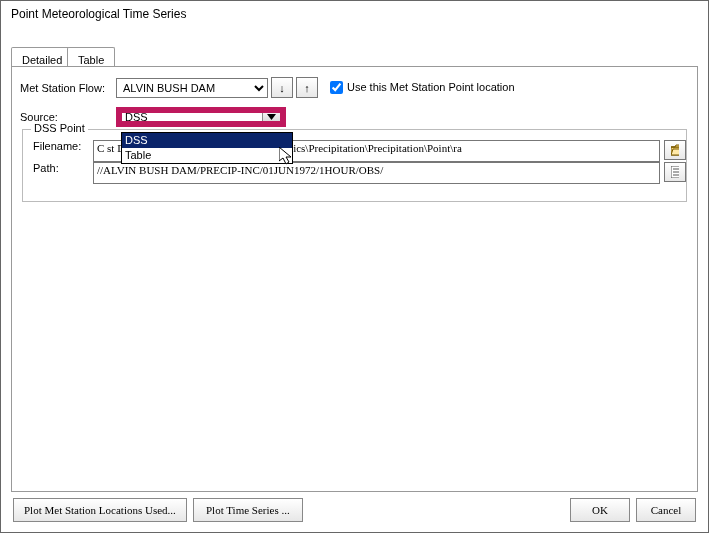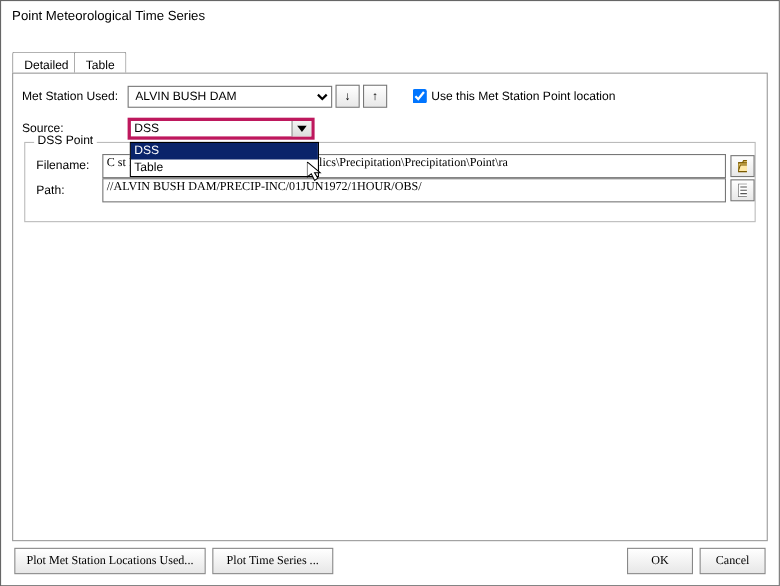--- a/index.html
+++ b/index.html
@@ -10,36 +10,36 @@
   .tab{position:absolute;top:0;height:20px;border:1px solid #999;border-bottom:none;background:#fff;padding:6px 10px 0 10px;font-size:11px;border-radius:2px 2px 0 0}
   .tab.t1{left:0}
   .tab.t2{left:56px}
   .tab-panel{border:1px solid #999;background:#fff;flex:1;position:relative;margin-top:-1px}
   .row{position:absolute;left:8px;right:8px;display:flex;align-items:center}
   .row.r1{top:10px}
   .row.r2{top:40px}
   .lbl{width:96px}
   .lbl.narrow{width:60px}
   select.win,input.win{font:11px Tahoma,Arial,sans-serif;height:20px;box-sizing:border-box;border:1px solid #777;background:#fff;padding:1px 2px}
-  .station-select{width:186px}
+  .station-select{width:152px}
   .arrow-btn{width:22px;height:21px;border:1px solid #777;background:linear-gradient(#fff,#e8e8e8);margin-left:3px;display:flex;align-items:center;justify-content:center;font-size:11px;font-weight:bold}
-  .chk{margin-left:23px;display:flex;align-items:center}
+  .chk{margin-left:12px;display:flex;}
   .chk input{margin:0 4px 0 0}
   
-  .combo{position:relative;width:170px;height:20px;border:3px solid #be185d;background:#fff;box-sizing:border-box;display:flex;align-items:center}
+  .combo{position:relative;width:170px;height:20px;border:6px solid #be185d;background:#fff;box-sizing:border-box;display:flex;align-items:center}
   .combo .combo-val{flex:1;padding-left:3px}
   .combo .combo-btn{width:17px;height:100%;border-left:1px solid #888;background:linear-gradient(#f4f4f4,#dcdcdc);display:flex;align-items:center;justify-content:center}
   .combo .combo-btn svg{display:block}
   .combo-list{position:absolute;left:-1px;top:19px;width:170px;border:1px solid #000;background:#fff;z-index:50}
   .combo-list .opt{height:15px;padding:0 3px;line-height:15px;white-space:nowrap}
   .combo-list .opt.sel{background:#0a246a;color:#fff}
   
   .groupbox{position:absolute;left:8px;right:8px;top:62px;border:1px solid #bbb;height:60px}
   .group-title{position:absolute;top:-8px;left:8px;background:#fff;padding:0 3px}
-  .grow{position:absolute;left:10px;right:0;display:flex;align-items:center}
+  .grow{position:absolute;left:10px;right:0;display:flex;}
   .grow.g1{top:10px}
   .grow.g2{top:32px}
   .val-input{flex:1;height:18px;border:1px solid #777;background:#fff;padding:1px 3px;font:11px Tahoma;white-space:nowrap;overflow:hidden}
   .icon-btn{width:22px;height:20px;border:1px solid #777;background:linear-gradient(#fff,#e8e8e8);margin-left:4px;display:flex;align-items:center;justify-content:center}
   
   .btnbar{display:flex;padding:6px 2px 2px 2px;gap:6px}
   .btn{height:24px;border:1px solid #888;background:linear-gradient(#fff,#e7e7e7);font:11px Tahoma;padding:0 10px;min-width:60px}
   .btn.wide{min-width:170px;text-align:center}
   .spacer{flex:1}
   
@@ -53,21 +53,21 @@
 
   <div class="client">
     <div class="tabs-row">
       <div class="tab t1">Detailed</div>
       <div class="tab t2">Table</div>
     </div>
 
     <div class="tab-panel">
 
       <div class="row r1">
-        <span class="lbl">Met Station Used:</span>
+        <span class="lbl">Met Station Flow:</span>
         <select class="win station-select">
           <option>ALVIN BUSH DAM</option>
         </select>
         <button class="arrow-btn">
           <span>↓</span>
         </button>
         <button class="arrow-btn">
           <span>↑</span>
         </button>
         <label class="chk">

